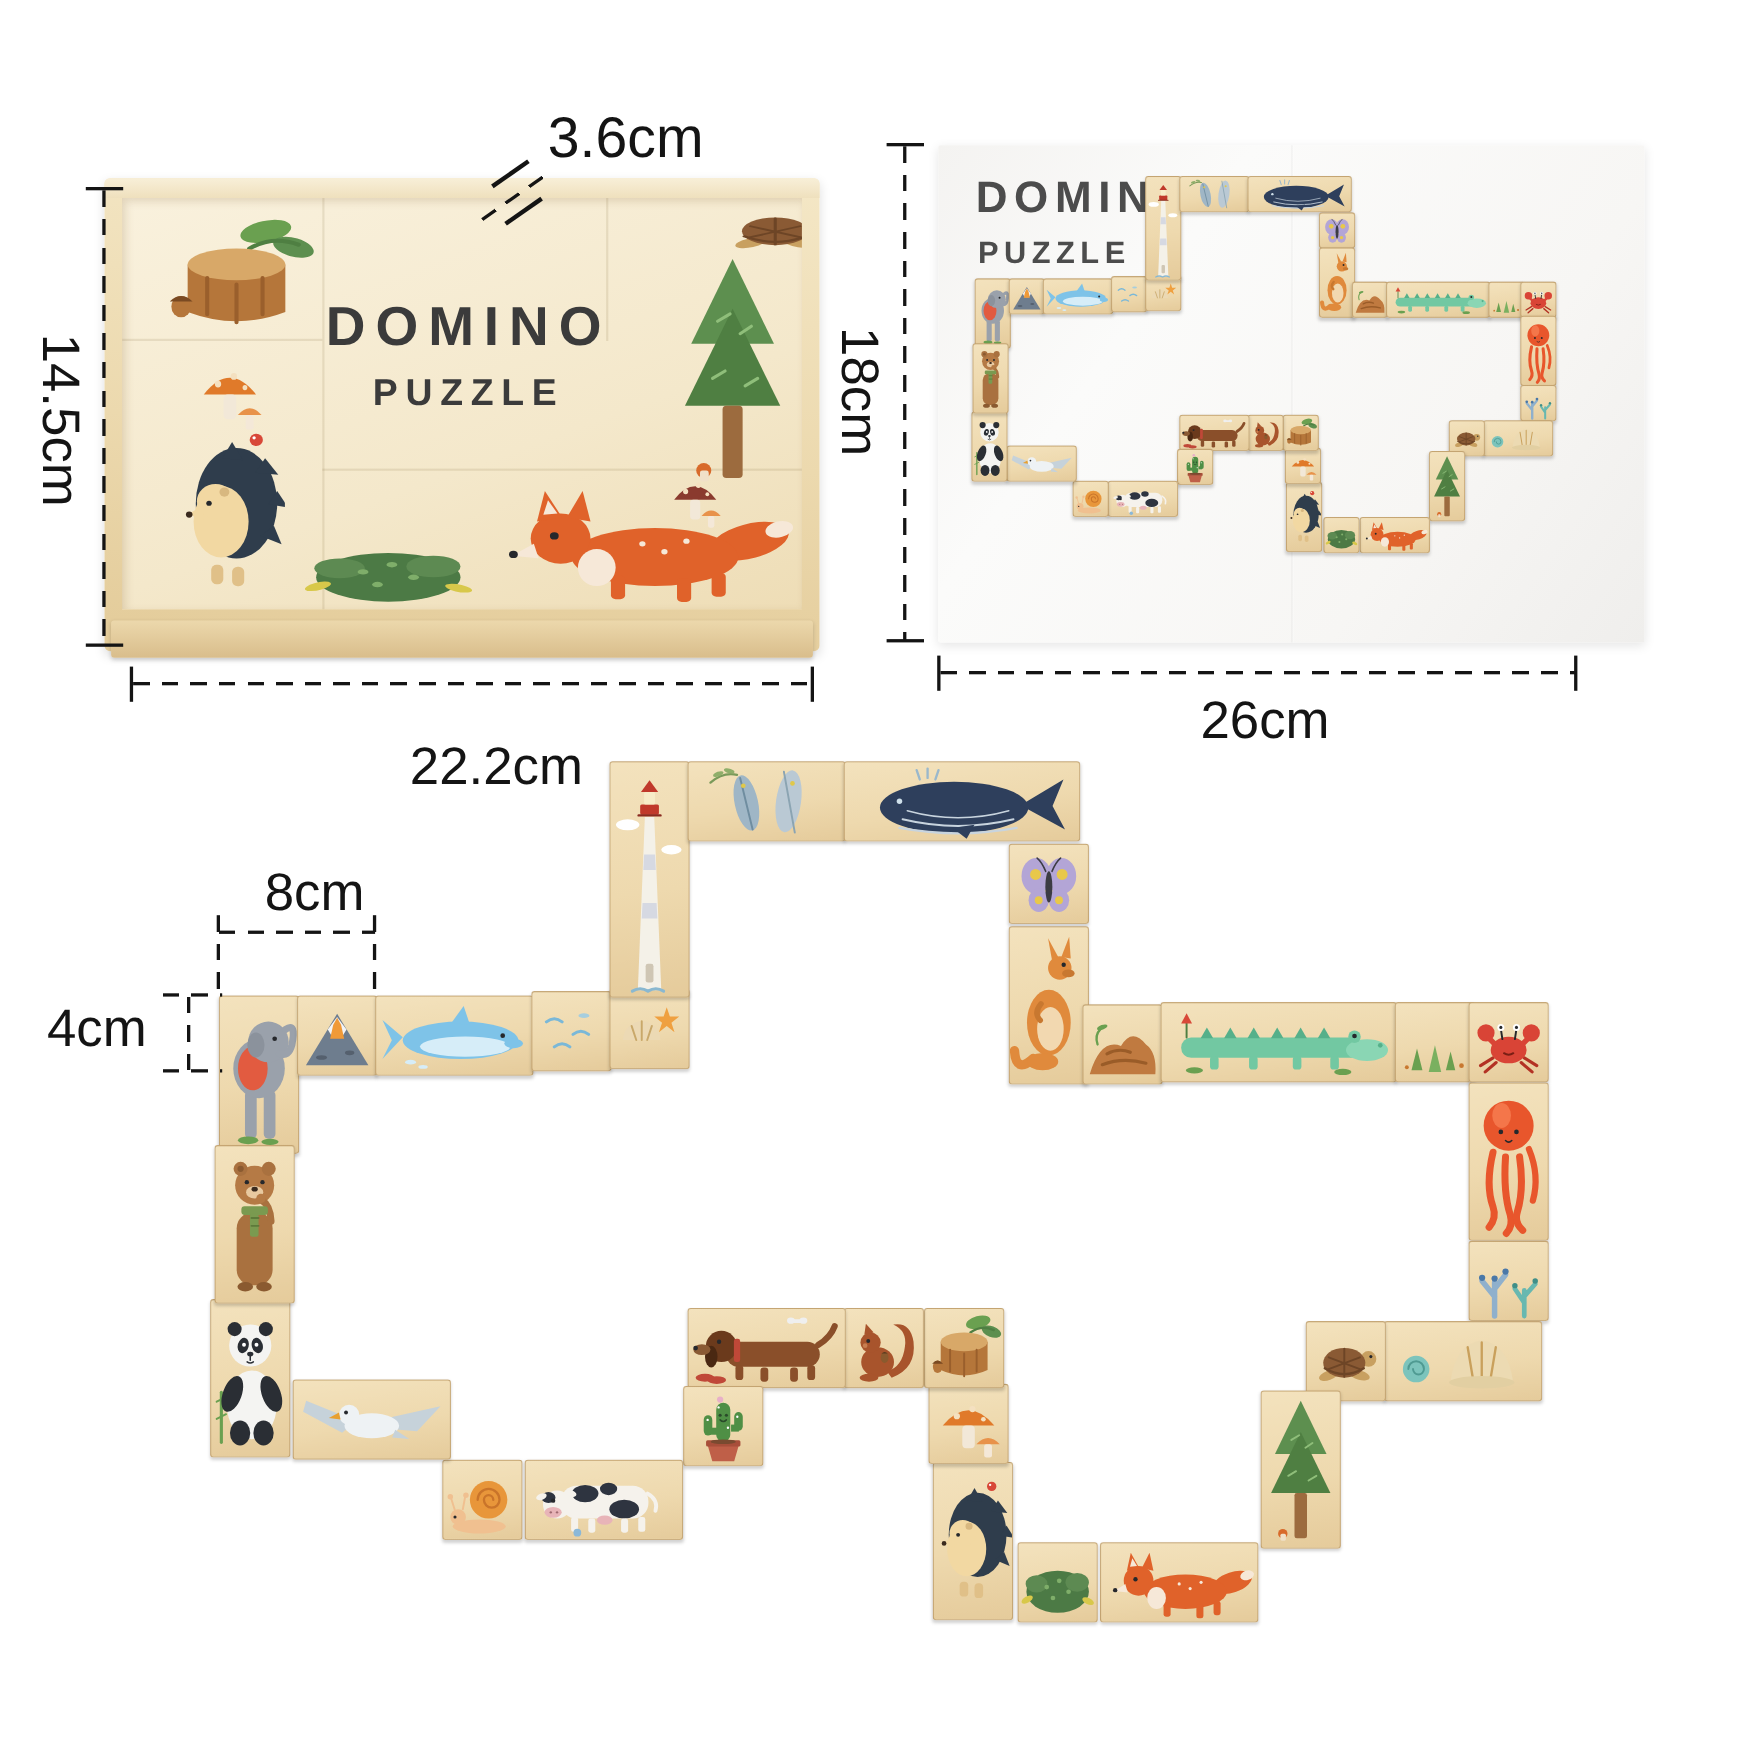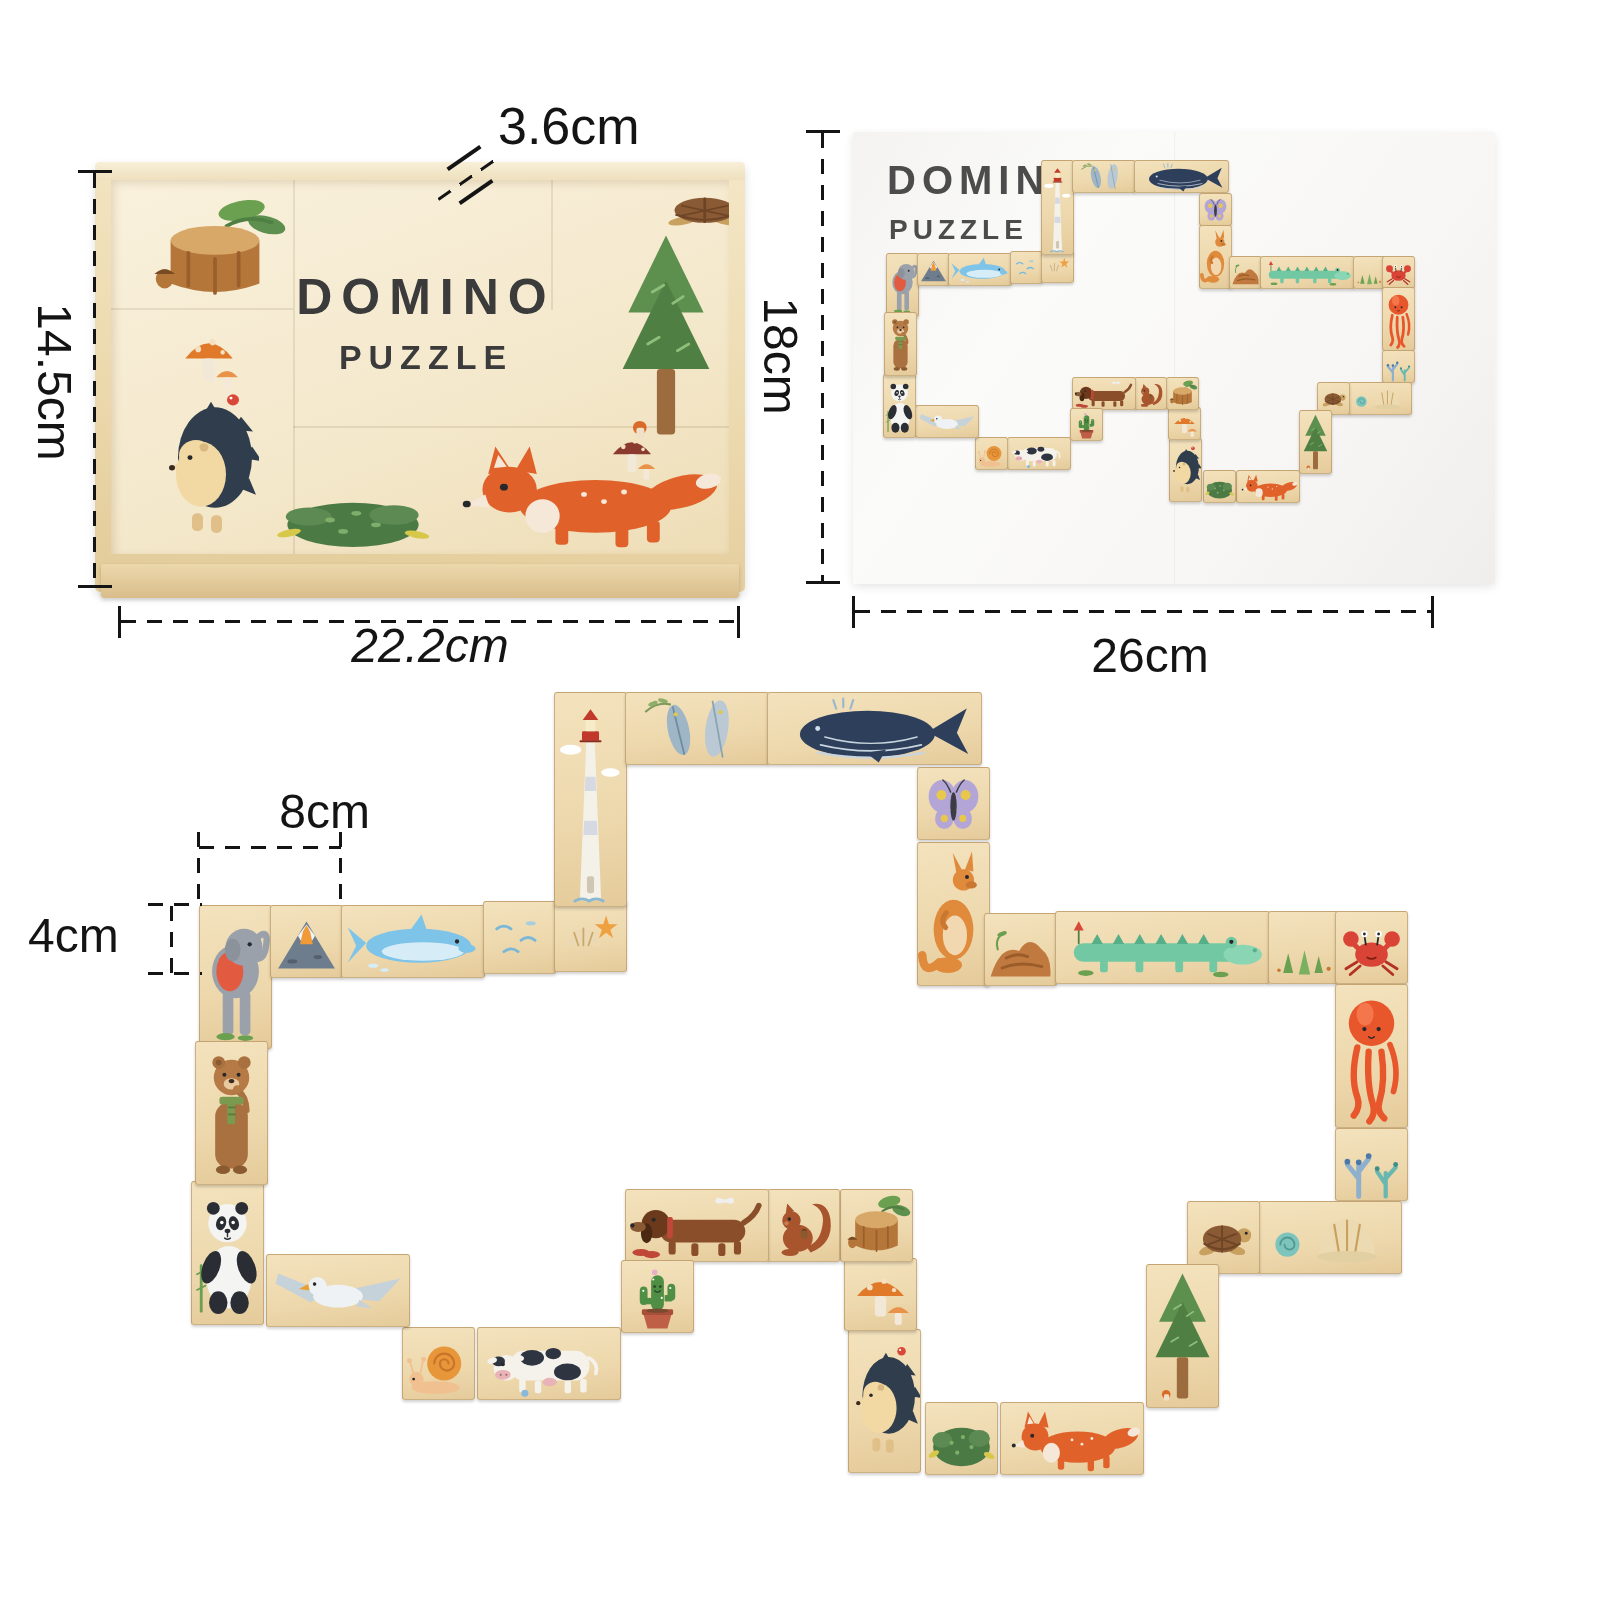--- a/index.html
+++ b/index.html
@@ -196,21 +196,21 @@
   <div class="dashH" style="left:432px;top:178px;width:70px;transform:rotate(-35deg);"></div>
 
   <div class="capH" style="left:78px;top:170px;"></div>
   <div class="dashV" style="left:93px;top:173px;height:414px;"></div>
   <div class="capH" style="left:78px;top:585px;"></div>
   <div class="dim-label vrot" style="left:-46px;top:358px;width:200px;text-align:center;">14.5cm</div>
 
   <div class="capV" style="left:118px;top:606px;"></div>
   <div class="dashH" style="left:121px;top:620px;width:618px;"></div>
   <div class="capV" style="left:737px;top:606px;"></div>
-  <div class="dim-label" style="left:330px;top:622px;width:200px;text-align:center;font-style:italic;">22.2cm</div>
+  <div class="dim-label" style="left:330px;top:674px;width:200px;text-align:right;">22.2cm</div>
 
   <div id="poster" class="abs">
     <div class="poster-fold"></div>
     <div class="poster-title1">DOMINO</div>
     <div class="poster-title2">PUZZLE</div>
   </div>
   <div id="poster-loop" class="abs" style="left:0;top:0;">
       <div class="tile" style="left: 886px; top: 253px; width: 31px; height: 62px;">
         <svg viewBox="0 0 100 200" preserveAspectRatio="none">
           <rect x="32" y="120" width="15" height="62" fill="#9aa1ab" rx="6"></rect>
@@ -1107,24 +1107,24 @@
           <ellipse cx="58" cy="67" rx="6" ry="6" fill="#b57a45"></ellipse>
           <rect x="33" y="77" width="34" height="11" fill="#7a9a50" rx="4"></rect>
           <rect x="44" y="86" width="11" height="30" fill="#7a9a50" rx="3"></rect>
           <path d="M46,92 L55,92 M46,102 L55,102" fill="none" stroke="#5d7a3a" stroke-width="2.5" stroke-linecap="round"></path>
           <ellipse cx="38" cy="180" rx="10" ry="6" fill="#8a5a30"></ellipse>
           <ellipse cx="62" cy="180" rx="10" ry="6" fill="#8a5a30"></ellipse>
         </svg>
       </div>
     </div>
 
-  <div class="dim-label" style="left:170px;top:788px;width:200px;text-align:right;">8cm</div>
+  <div class="dim-label" style="left:186px;top:788px;width:200px;text-align:center;">8cm</div>
   <div class="dashV" style="left:197px;top:832px;height:72px;"></div>
   <div class="dashH" style="left:199px;top:846px;width:142px;"></div>
   <div class="dashV" style="left:339px;top:832px;height:72px;"></div>
 
-  <div class="dim-label" style="left:28px;top:912px;width:120px;text-align:left;">4cm</div>
+  <div class="dim-label" style="left:28px;top:912px;width:120px;text-align:center;">4cm</div>
   <div class="dashH" style="left:148px;top:903px;width:54px;"></div>
   <div class="dashV" style="left:170px;top:906px;height:68px;"></div>
   <div class="dashH" style="left:148px;top:972px;width:54px;"></div>
 
 
 </div>
 
 </body></html>

